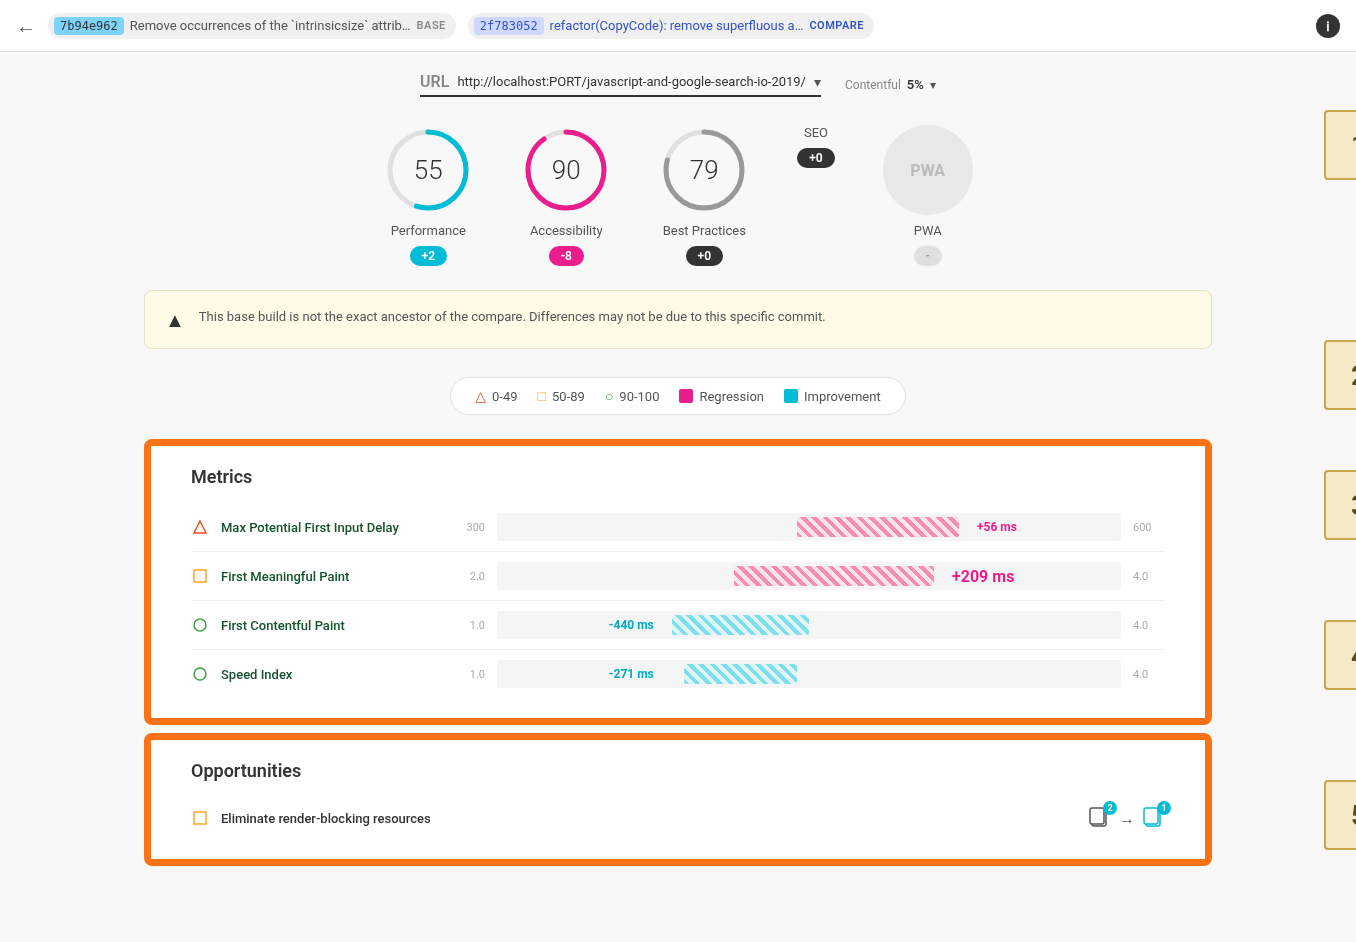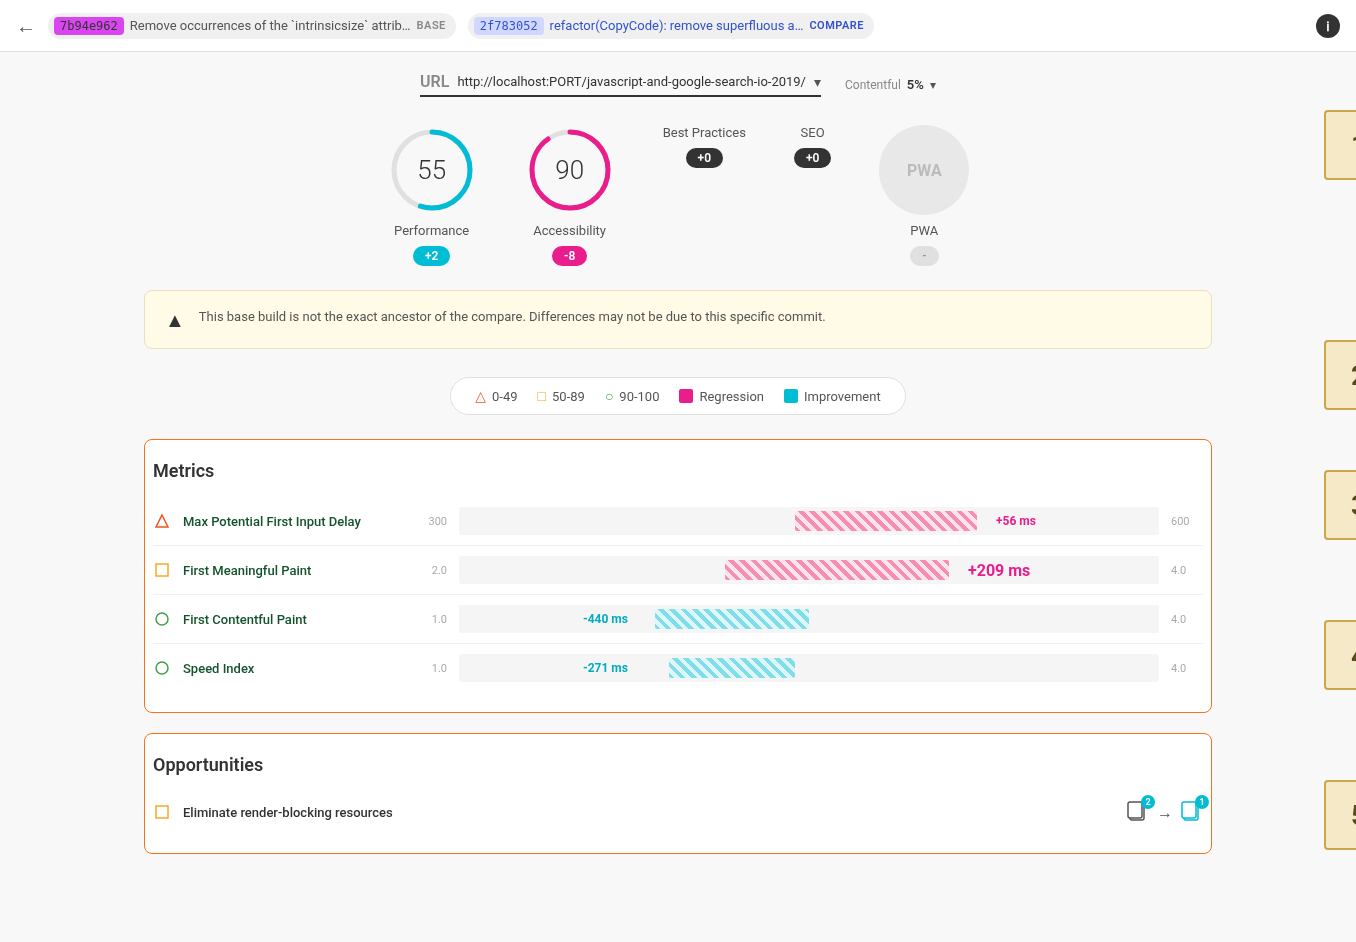--- a/index.html
+++ b/index.html
@@ -29,21 +29,21 @@
     .commit-pill {
       display: flex;
       align-items: center;
       gap: 6px;
       background: #f0f0f0;
       border-radius: 20px;
       padding: 4px 10px 4px 6px;
       font-size: 13px;
     }
     .commit-hash {
-      background: #d946ef;
+      background: #7dd3fc;
       border-radius: 4px;
       padding: 2px 6px;
       font-family: monospace;
       font-size: 12px;
     }
     .commit-hash.compare {
       background: #d0d8ff;
       color: #3352cc;
     }
     .commit-label {
@@ -232,24 +232,24 @@
     }
     .legend-color-box {
       width: 14px;
       height: 14px;
       border-radius: 2px;
     }
 
     
     .section-card {
       background: #fff;
-      border: 1px solid #f97316;
+      border: 7px solid #f97316;
       border-radius: 8px;
-      padding: 20px 8px;
-      margin-bottom: 20px;
+      padding: 20px 40px;
+      margin-bottom: 8px;
     }
     .section-title {
       font-size: 18px;
       font-weight: 600;
       color: #333;
       margin-bottom: 16px;
     }
 
     
     .metric-row {
@@ -449,20 +449,27 @@
           <circle cx="45" cy="45" r="38" fill="none" stroke="#e0e0e0" stroke-width="5"></circle>
           <circle cx="45" cy="45" r="38" fill="none" stroke="#e91e8c" stroke-width="5" stroke-dasharray="239" stroke-dashoffset="24" stroke-linecap="round" transform="rotate(-90 45 45)"></circle>
         </svg>
         <span class="score-number">90</span>
       </div>
       <span class="score-label">Accessibility</span>
       <span class="score-badge badge-negative">-8</span>
     </div>
 
     <div class="score-item">
+      <div class="score-circle-wrapper">
+        <svg viewBox="0 0 90 90">
+          <circle cx="45" cy="45" r="38" fill="none" stroke="#e0e0e0" stroke-width="5"></circle>
+          <circle cx="45" cy="45" r="38" fill="none" stroke="#999" stroke-width="5" stroke-dasharray="239" stroke-dashoffset="50" stroke-linecap="round" transform="rotate(-90 45 45)"></circle>
+        </svg>
+        <span class="score-number">79</span>
+      </div>
       <span class="score-label">Best Practices</span>
       <span class="score-badge badge-neutral">+0</span>
     </div>
 
     <div class="score-item">
       <span class="score-label">SEO</span>
       <span class="score-badge badge-neutral">+0</span>
     </div>
 
     <div class="score-item">

